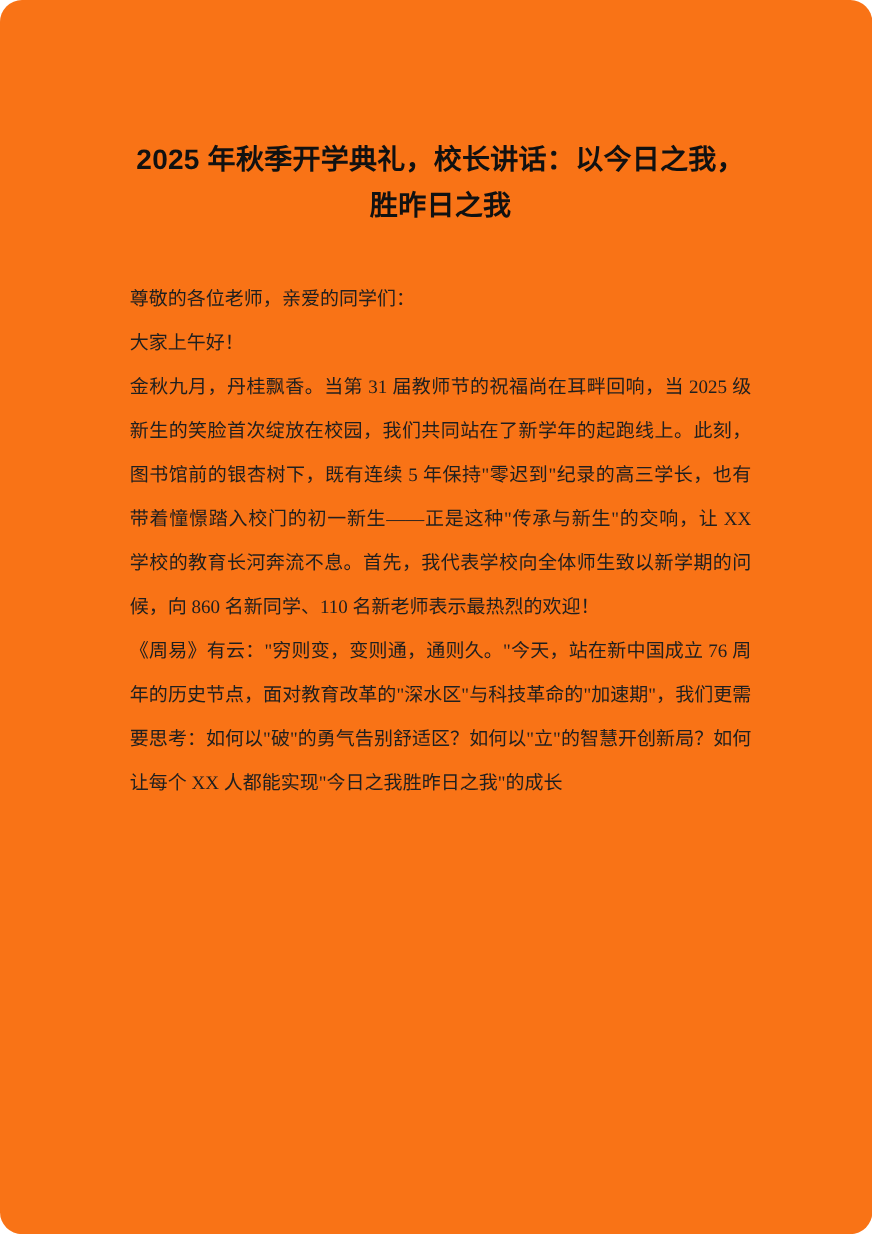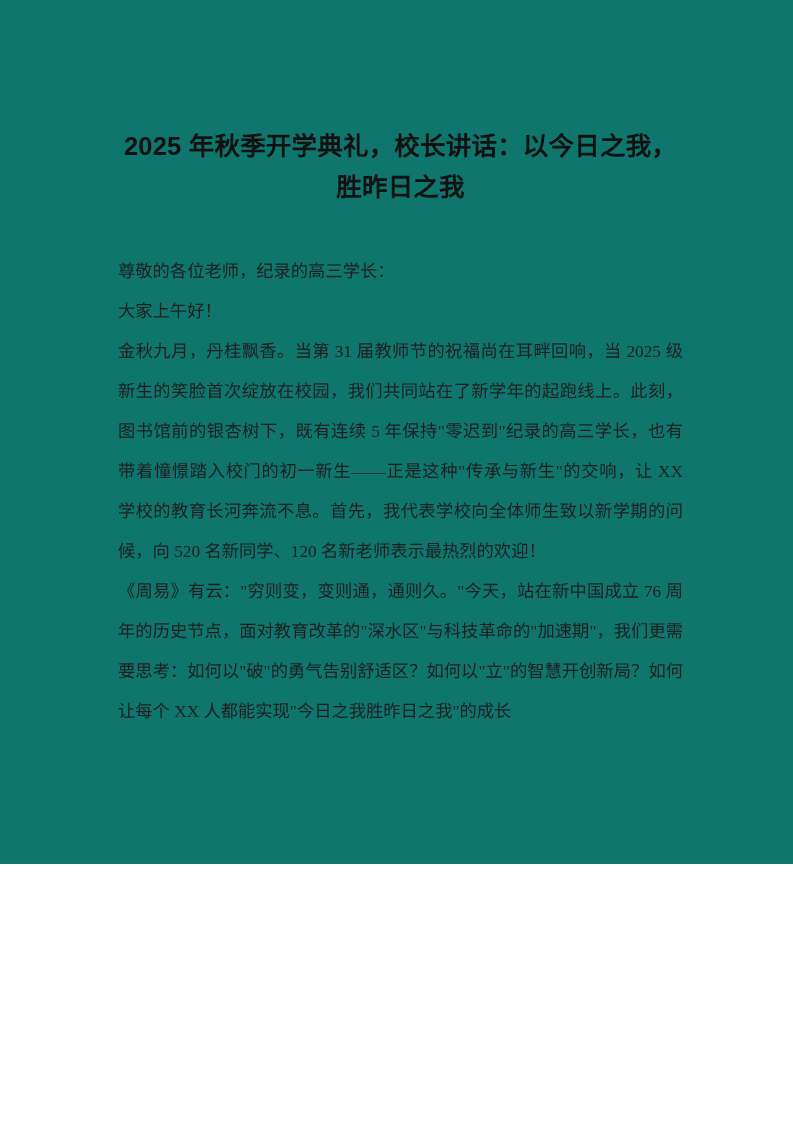--- a/index.html
+++ b/index.html
@@ -14,23 +14,24 @@
     height: 1122px;
     overflow: hidden;
     font-family: "Liberation Serif", "DejaVu Serif", serif;
     color: #1a1a1a;
     -webkit-font-smoothing: antialiased;
   }
 
   .page {
     position: relative;
     width: 793px;
-    height: 864px;
+    height: 1122px;
     box-sizing: border-box;
-    background: #0f766e;
+    background: #f97316;
+    border-radius: 20px;
   }
 
   
   .page-top-margin {
     height: 126px;
   }
 
   .doc-body {
     padding: 0 110px 0 118px;
   }
@@ -81,21 +82,21 @@
 
   <div class="page-top-margin"></div>
 
   <div class="doc-body">
 
     <h1 class="doc-title">2025 年秋季开学典礼，校长讲话：以今日之我，胜昨日之我</h1>
 
     <div class="title-spacer"></div>
 
     <div class="paragraphs">
-      <p>尊敬的各位老师，纪录的高三学长：</p>
+      <p>尊敬的各位老师，亲爱的同学们：</p>
       <p>大家上午好！</p>
-      <p>金秋九月，丹桂飘香。当第 31 届教师节的祝福尚在耳畔回响，当 2025 级新生的笑脸首次绽放在校园，我们共同站在了新学年的起跑线上。此刻，图书馆前的银杏树下，既有连续 5 年保持"零迟到"纪录的高三学长，也有带着憧憬踏入校门的初一新生——正是这种"传承与新生"的交响，让 XX 学校的教育长河奔流不息。首先，我代表学校向全体师生致以新学期的问候，向 520 名新同学、120 名新老师表示最热烈的欢迎！</p>
+      <p>金秋九月，丹桂飘香。当第 31 届教师节的祝福尚在耳畔回响，当 2025 级新生的笑脸首次绽放在校园，我们共同站在了新学年的起跑线上。此刻，图书馆前的银杏树下，既有连续 5 年保持"零迟到"纪录的高三学长，也有带着憧憬踏入校门的初一新生——正是这种"传承与新生"的交响，让 XX 学校的教育长河奔流不息。首先，我代表学校向全体师生致以新学期的问候，向 860 名新同学、110 名新老师表示最热烈的欢迎！</p>
       <p>《周易》有云："穷则变，变则通，通则久。"今天，站在新中国成立 76 周年的历史节点，面对教育改革的"深水区"与科技革命的"加速期"，我们更需要思考：如何以"破"的勇气告别舒适区？如何以"立"的智慧开创新局？如何让每个 XX 人都能实现"今日之我胜昨日之我"的成长</p>
     </div>
 
   </div>
 
 </div>
 
 </body></html>

